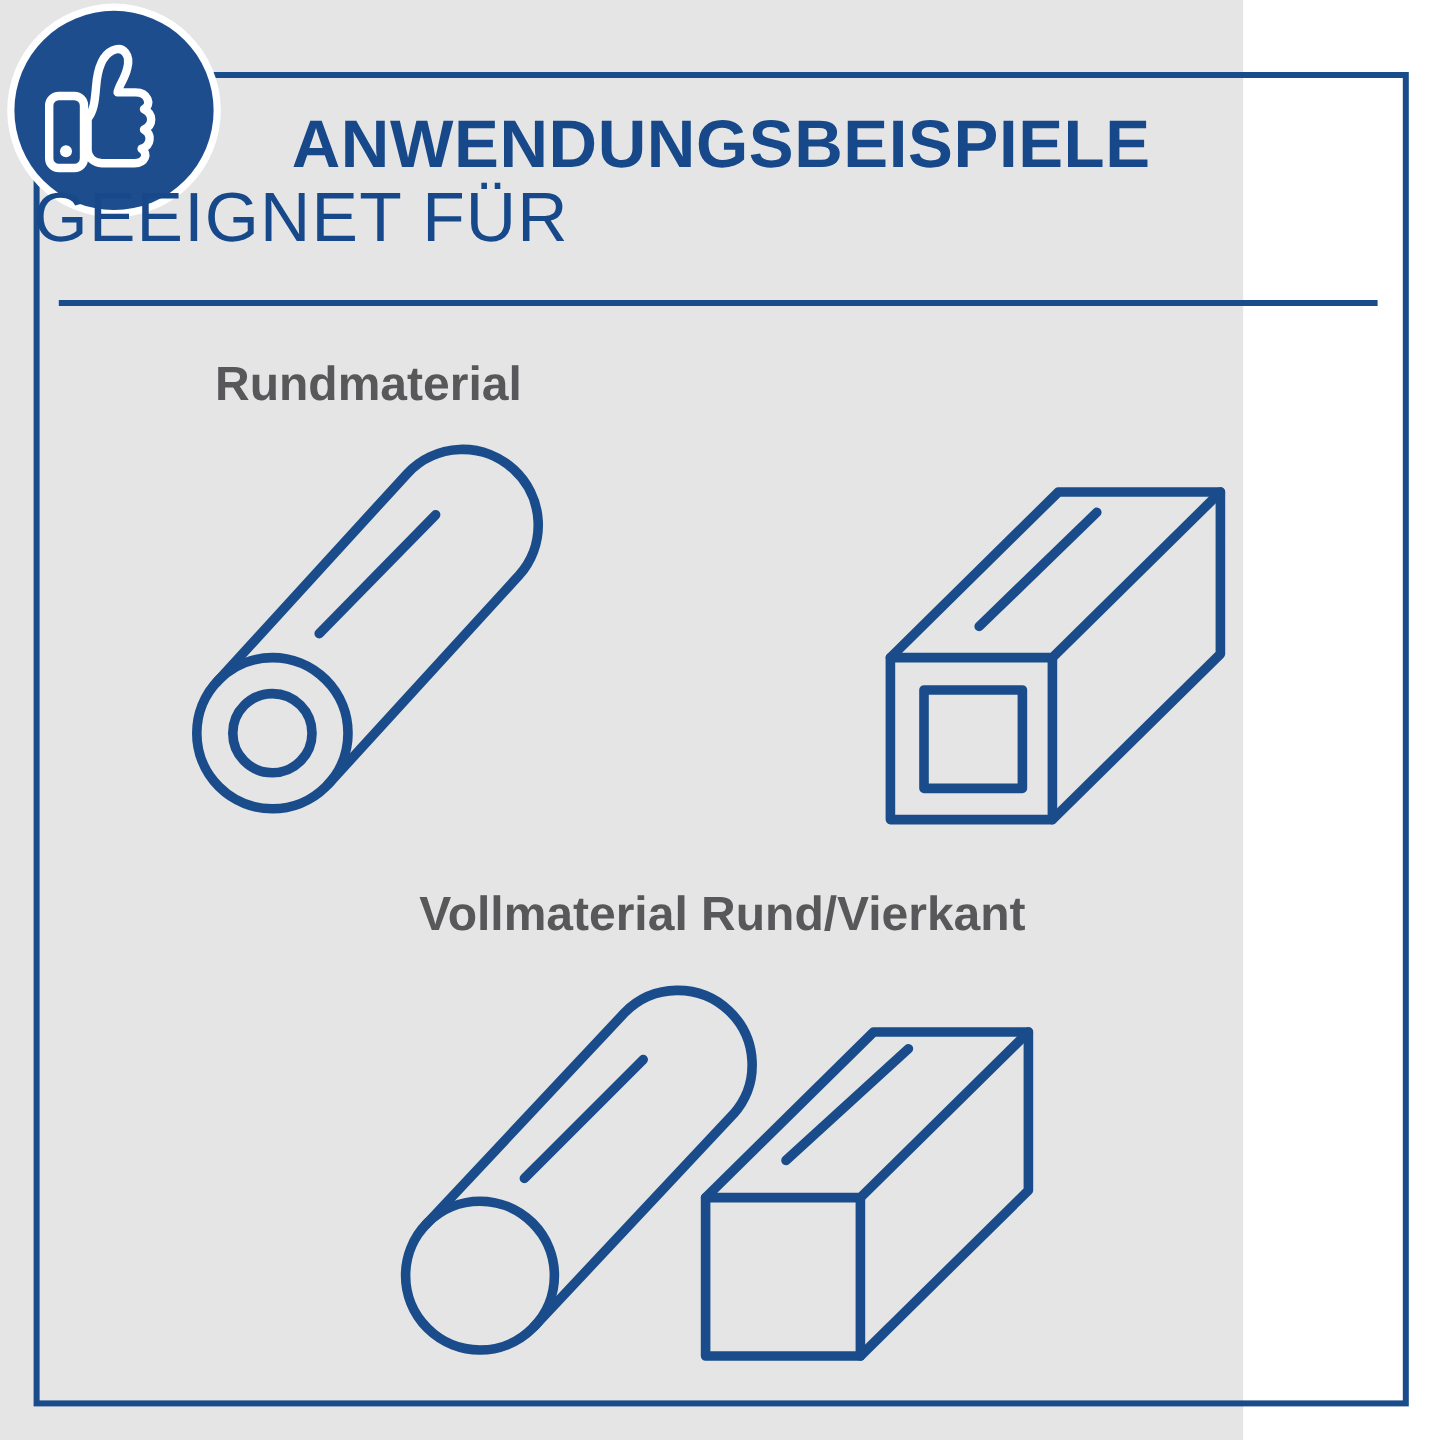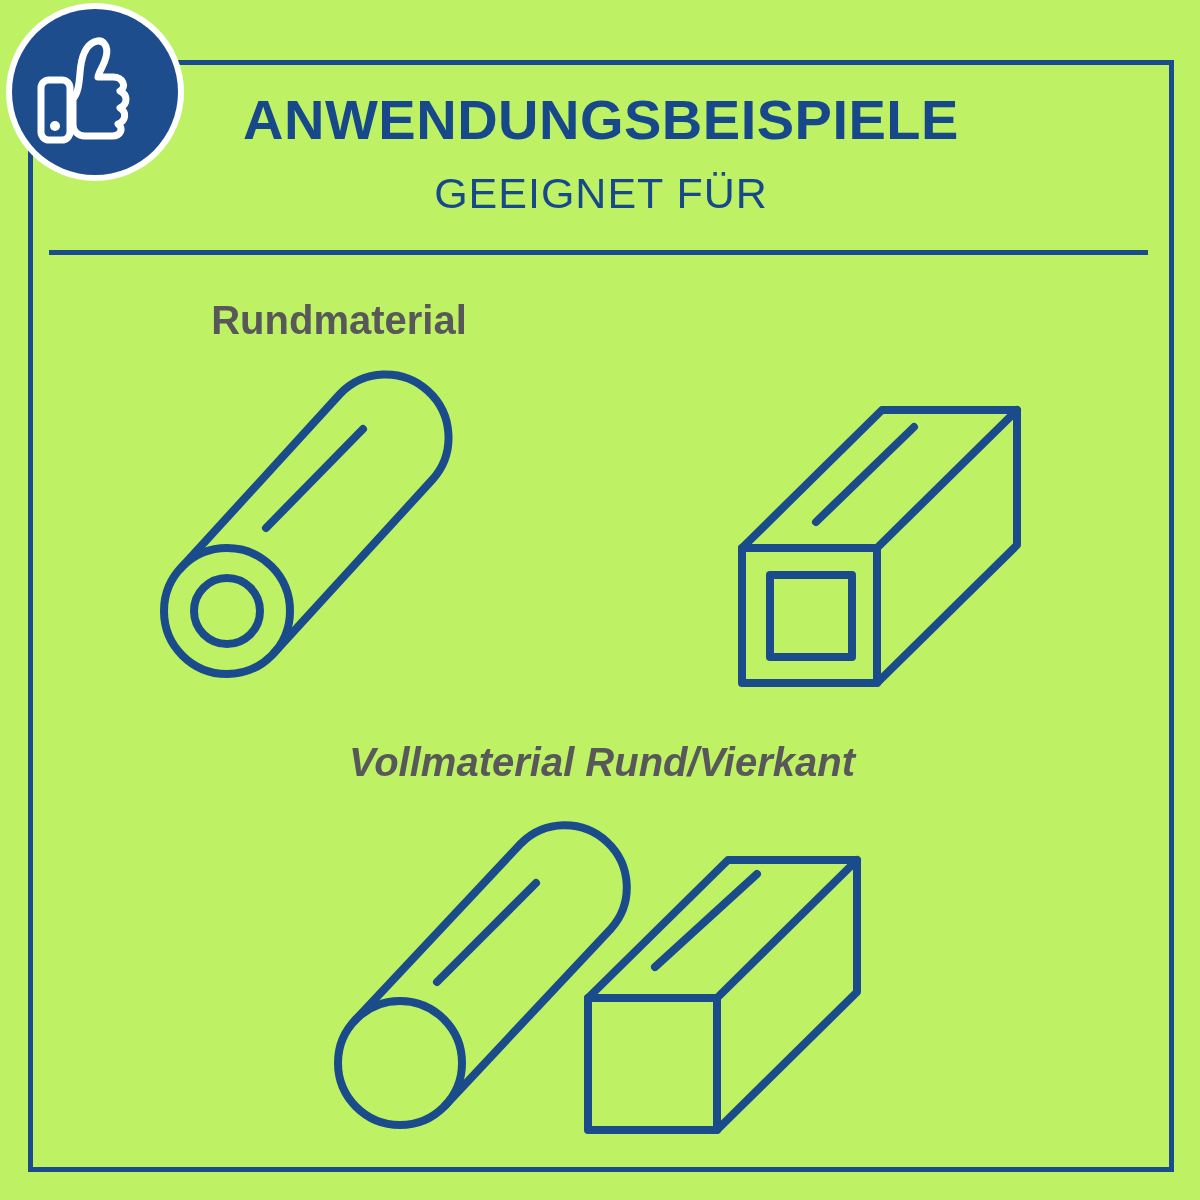--- a/index.html
+++ b/index.html
@@ -6,23 +6,23 @@
     margin: 0;
     padding: 0;
     width: 1200px;
     height: 1200px;
     background: #ffffff;
     font-family: "Liberation Sans", sans-serif;
     overflow: hidden;
   }
   .stage {
     position: relative;
-    width: 1200px;
+    width: 1036px;
     height: 1200px;
-    background: #bef264;
+    background: #e5e5e5;
   }
   
   .frame {
     position: absolute;
     left: 28px;
     top: 60px;
     width: 1146px;
     height: 1112px;
     border: 5px solid #1A4C8B;
     box-sizing: border-box;
@@ -51,49 +51,48 @@
     font-weight: 700;
     letter-spacing: 0.5px;
     color: #17498A;
     white-space: nowrap;
   }
   .subtitle {
     position: absolute;
     left: 28px;
     top: 160px;
     width: 1146px;
-    text-align: center;
-    font-size: 43px;
+    text-align: left;
+    font-size: 58px;
     line-height: 43px;
     font-weight: 400;
     letter-spacing: 1px;
     color: #17498A;
     white-space: nowrap;
-    margin-top: 12px;
   }
   .divider {
     position: absolute;
     left: 49px;
     top: 250px;
     width: 1099px;
     height: 5px;
     background: #1A4C8B;
   }
   .mat-label {
     position: absolute;
     transform: translateX(-50%);
     font-size: 40px;
     line-height: 44px;
     font-weight: 700;
     color: #58585A;
     white-space: nowrap;
   }
-  .label-round    { left: 307px; top: 298px; margin-left: 32px; }
+  .label-round    { left: 307px; top: 298px; }
   .label-square   { left: 888px; top: 298px; }
-  .label-solid    { left: 602px; top: 740px; font-style: italic; }
+  .label-solid    { left: 602px; top: 740px; }
 
   .illustrations {
     position: absolute;
     left: 0;
     top: 0;
     width: 1200px;
     height: 1200px;
   }
   .illustrations path,
   .illustrations circle,

